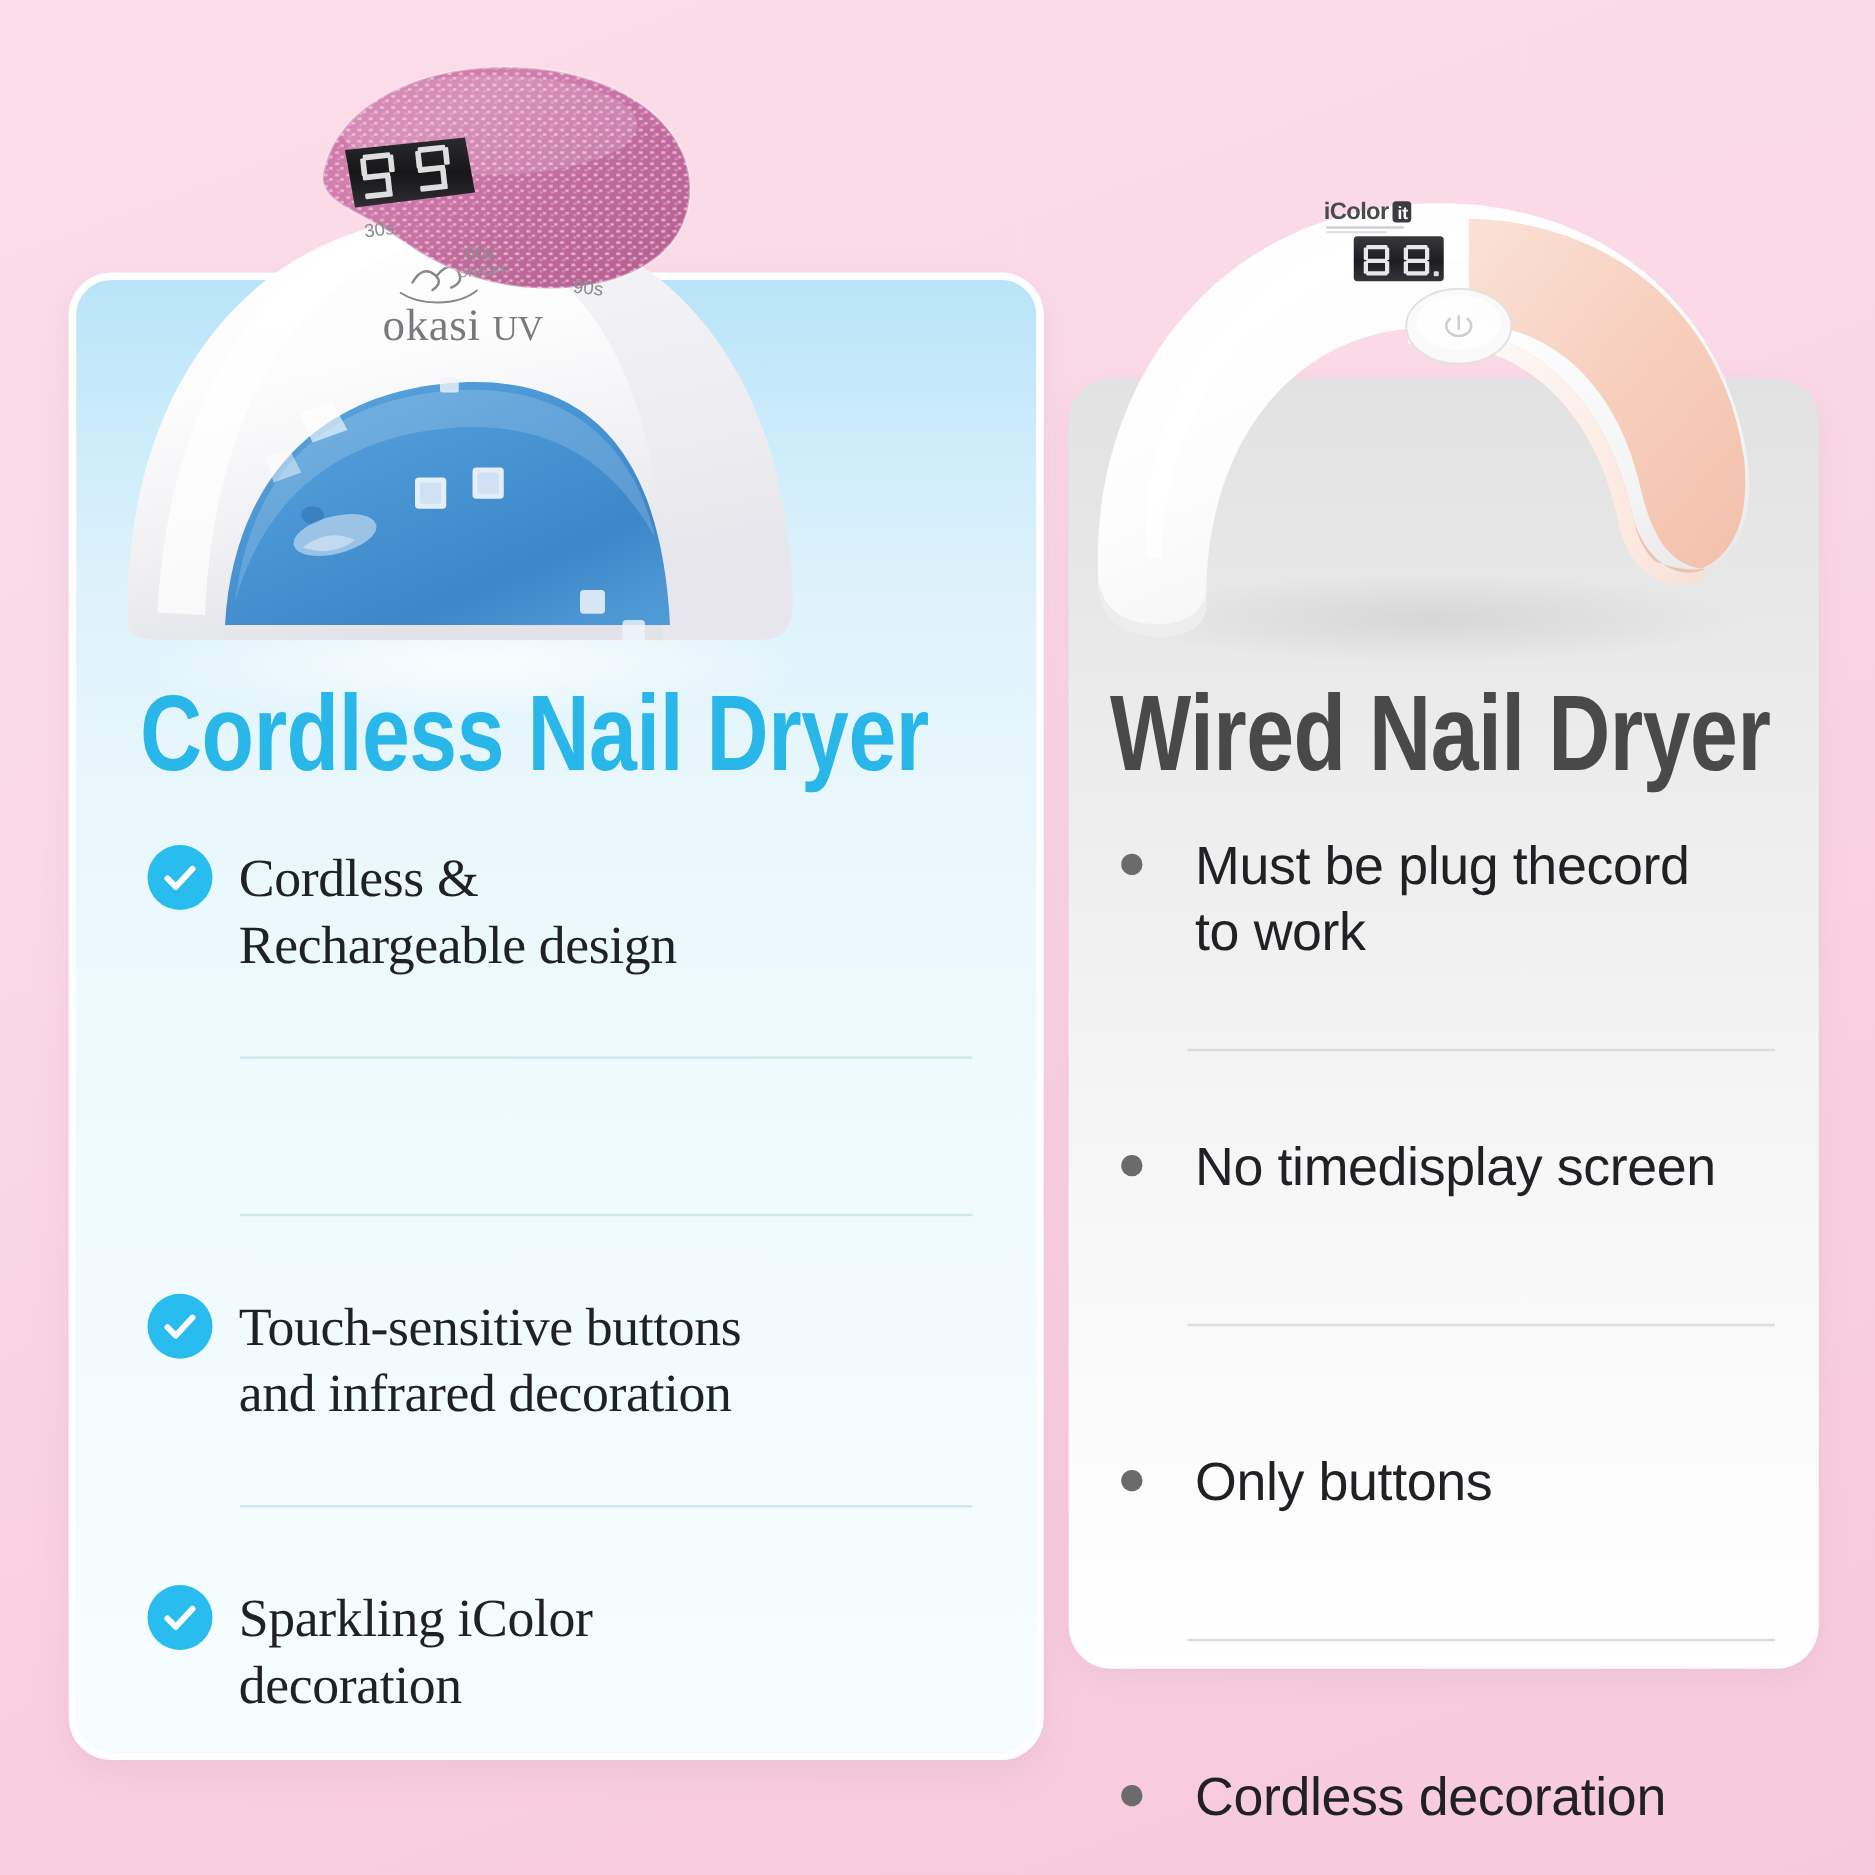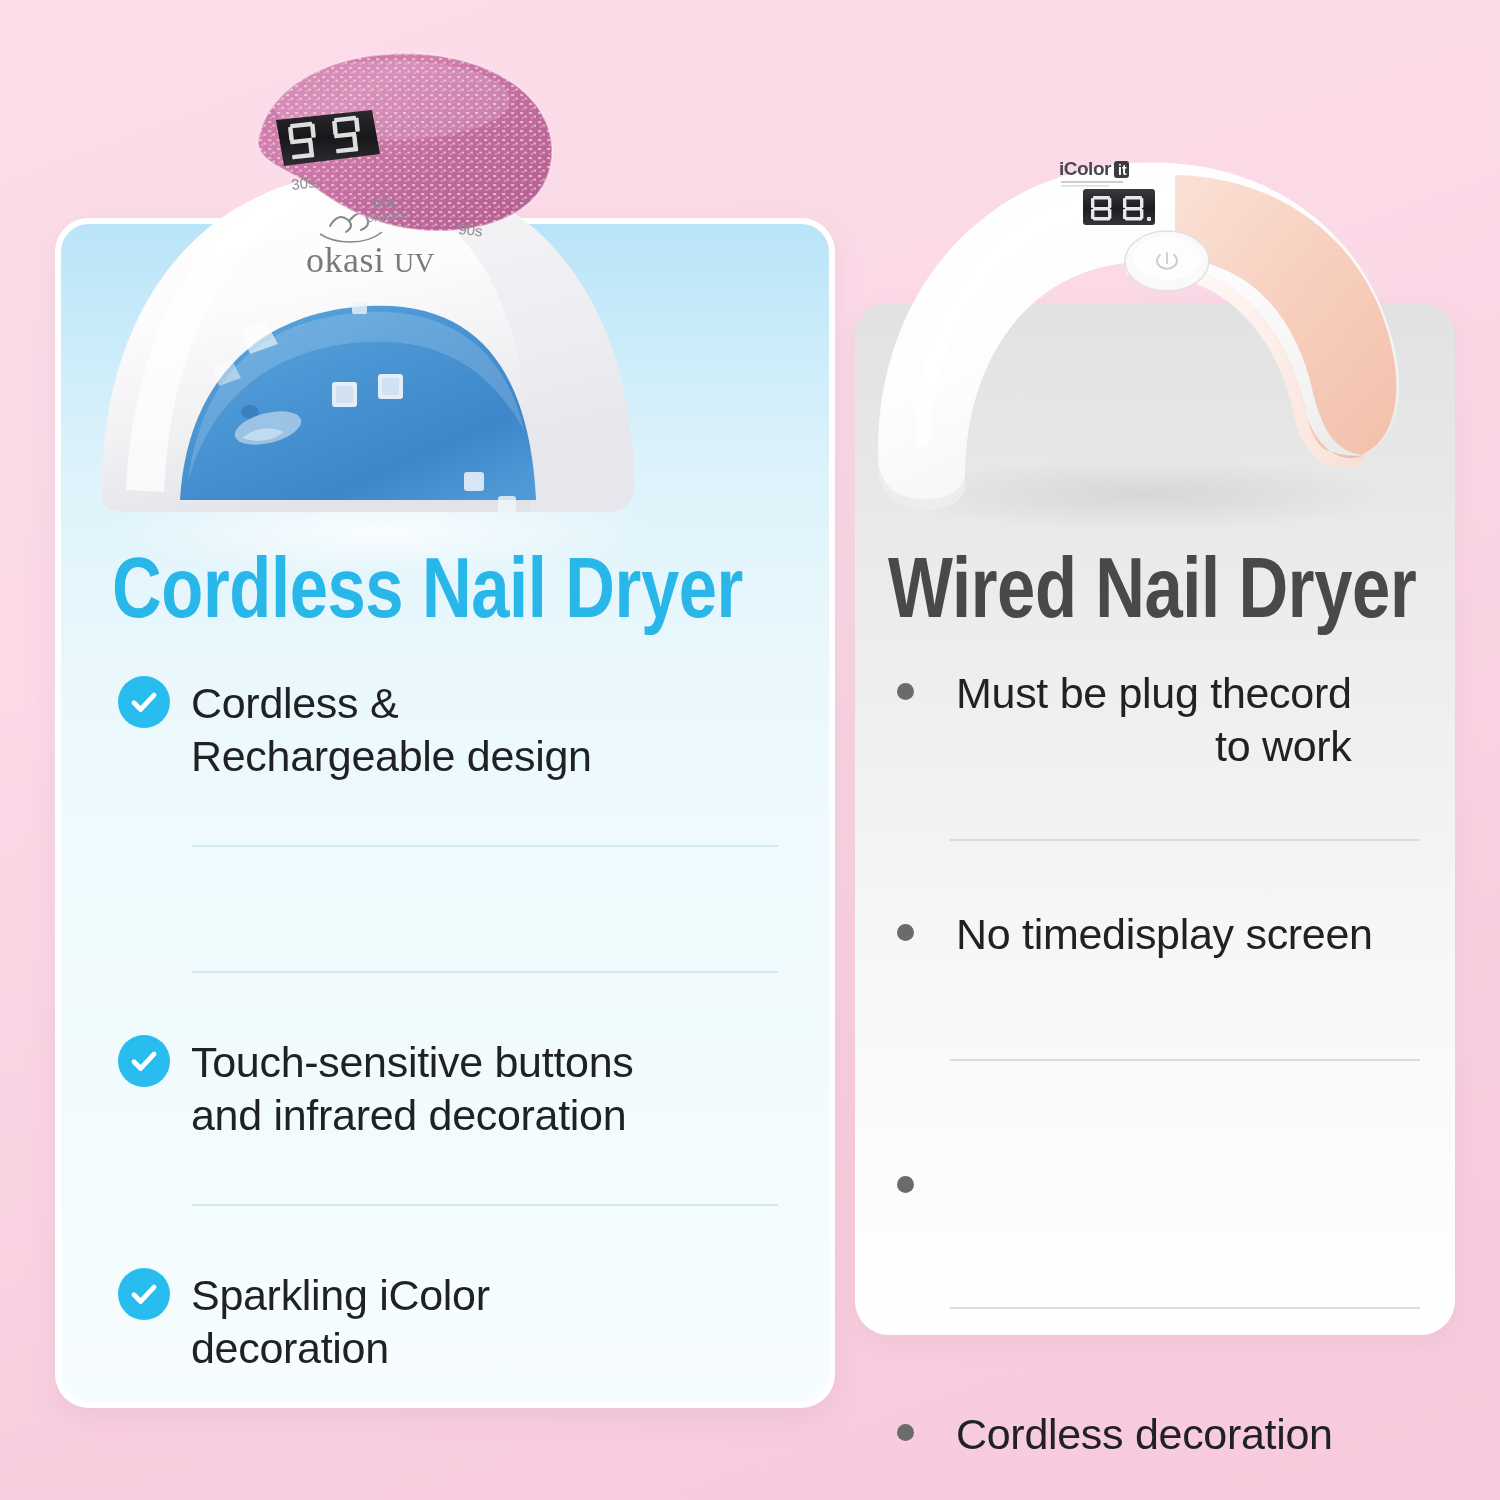--- a/index.html
+++ b/index.html
@@ -111,21 +111,21 @@
     z-index: 10;
   }
 
   
   .feature-list {
     position: absolute;
     z-index: 10;
   }
 
   #list-cordless { left: 118px; top: 676px; width: 660px; }
-  #list-wired    { left: 880px; top: 666px; width: 540px; text-align: right; }
+  #list-wired    { left: 880px; top: 666px; width: 540px; }
 
   .feature-row {
     display: flex;
     align-items: flex-start;
     position: relative;
   }
 
   
   .check-icon {
     flex: 0 0 auto;
@@ -158,21 +158,21 @@
 
   .feature-text {
     font-size: 43px;
     line-height: 53px;
     color: #1f2124;
     font-weight: 400;
     letter-spacing: -0.3px;
     white-space: pre-line;
   }
 
-  #list-cordless .feature-text { margin-left: 21px; padding-top: 1px; }
+  #list-cordless .feature-text { margin-left: 21px; padding-top: 1px; font-family: Liberation Serif, serif; }
   #list-wired    .feature-text { margin-left: 26px; padding-top: 1px; }
 
   
   .divider {
     height: 2px;
     border: 0;
   }
   #list-cordless .divider {
     margin-left: 74px;
     background: #cfe9ee;
@@ -492,20 +492,21 @@
       <span class="feature-text">No timedisplay screen</span>
     </div>
     <div class="row-gap-r" style="height:98px"></div>
     <hr class="divider">
     <div class="row-gap-r" style="height:98px"></div>
 
     <div class="feature-row">
       <span class="dot-icon">
           <i></i>
         </span>
+      <span class="feature-text">Only buttons</span>
     </div>
     <div class="row-gap-r" style="height:98px"></div>
     <hr class="divider">
     <div class="row-gap-r" style="height:98px"></div>
 
     <div class="feature-row">
       <span class="dot-icon">
           <i></i>
         </span>
       <span class="feature-text">Cordless decoration</span>

